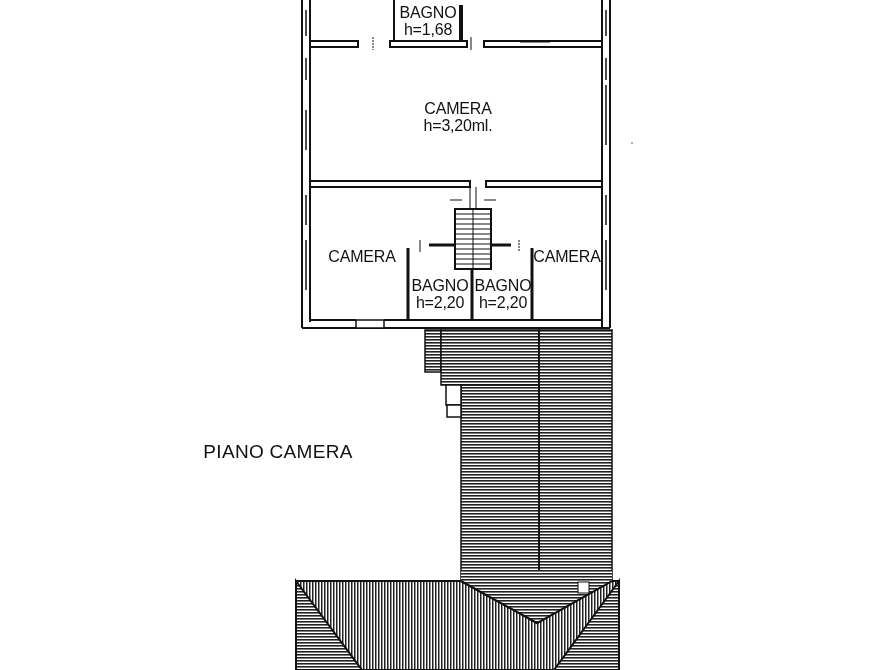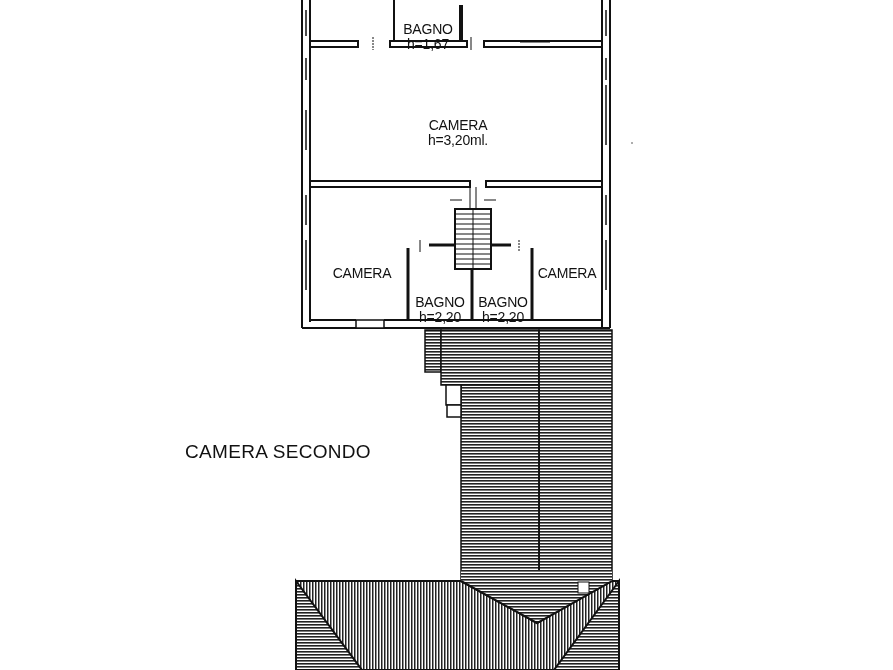--- a/index.html
+++ b/index.html
@@ -1,19 +1,19 @@
 <!DOCTYPE html>
 <html><head>
 <meta charset="utf-8">
 <style>
   html, body { margin: 0; padding: 0; background: #ffffff; }
   body { width: 893px; height: 670px; position: relative; overflow: hidden; font-family: "Liberation Sans", sans-serif; }
   #plan { position: absolute; left: 0; top: 0; }
   .lbl { position: absolute; color: #111; text-align: center; line-height: 1.05; white-space: nowrap; }
-  .room { font-size: 14px; transform: translateX(-50%); letter-spacing: -0.2px; margin-top: 17px; }
+  .room { font-size: 16px; transform: translateX(-50%); letter-spacing: -0.2px; }
   .title { font-size: 19px; transform: translateX(-50%); letter-spacing: 0.3px; }
 </style>
 </head>
 <body>
 
 <svg id="plan" width="893" height="670" viewBox="0 0 893 670" xmlns="http://www.w3.org/2000/svg">
   <defs>
     <pattern id="hatchH" patternUnits="userSpaceOnUse" width="6" height="3">
       <rect width="6" height="3" fill="#fff"></rect>
       <rect y="0" width="6" height="1.6" fill="#222"></rect>
@@ -119,21 +119,21 @@
     <polygon points="461,581 537,623 612,581 612,570 461,570" fill="url(#hatchH)" stroke-width="0"></polygon>
     <polyline points="461,581 537,623 612,581" fill="none"></polyline>
     <rect x="578" y="582" width="11" height="11" fill="#fff" stroke-width="1"></rect>
   </g>
 
   <circle cx="632" cy="143" r="0.8" fill="#444"></circle>
 </svg>
 
 <div class="lbl room" style="left:428px; top:5px;">
   <div>BAGNO</div>
-  <div>h=1,67</div>
+  <div>h=1,68</div>
 </div>
 
 <div class="lbl room" style="left:458px; top:101px;">
   <div>CAMERA</div>
   <div>h=3,20ml.</div>
 </div>
 
 <div class="lbl room" style="left:362px; top:249px;">
   <div>CAMERA</div>
 </div>
@@ -146,14 +146,14 @@
 <div class="lbl room" style="left:503px; top:278px;">
   <div>BAGNO</div>
   <div>h=2,20</div>
 </div>
 
 <div class="lbl room" style="left:567px; top:249px;">
   <div>CAMERA</div>
 </div>
 
 <div class="lbl title" style="left:278px; top:442px;">
-  <div>CAMERA SECONDO</div>
+  <div>PIANO CAMERA</div>
 </div>
 
 </body></html>

